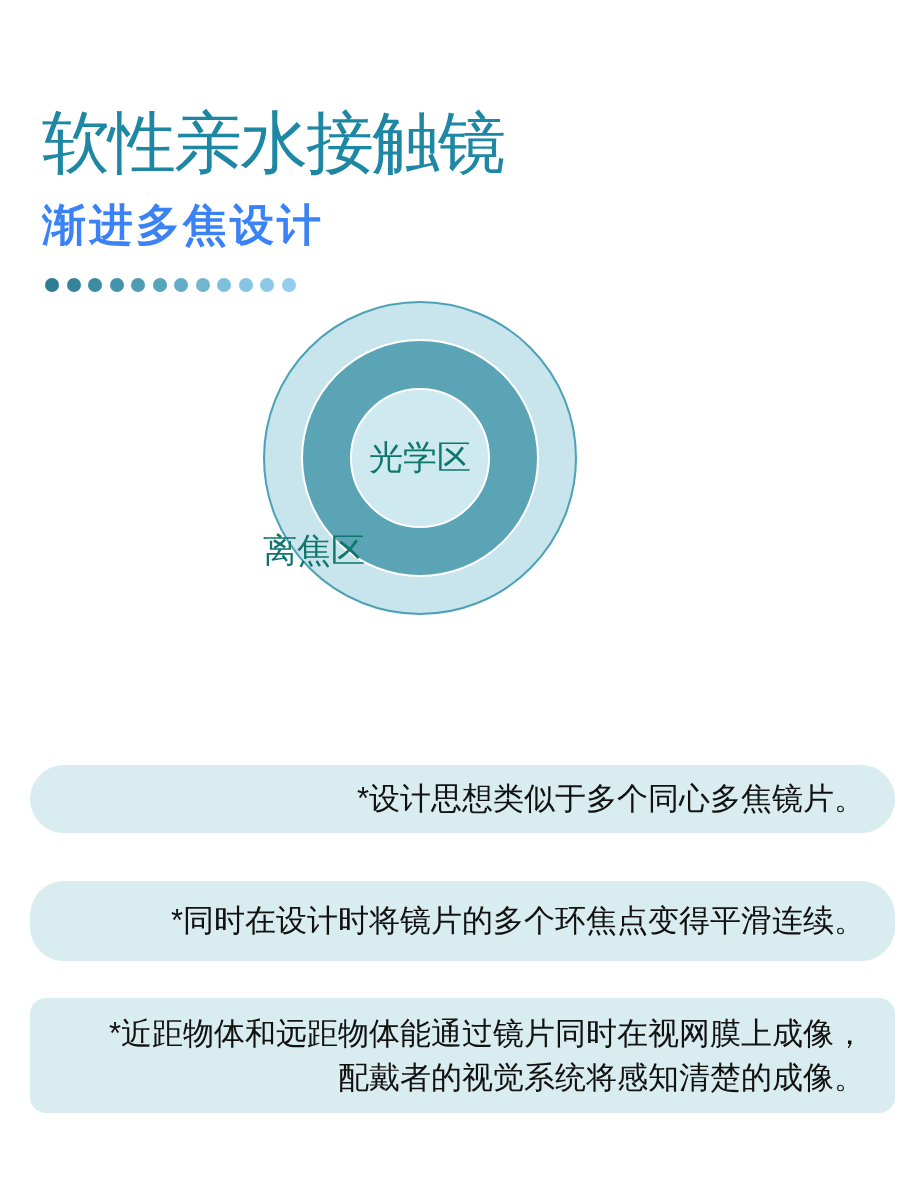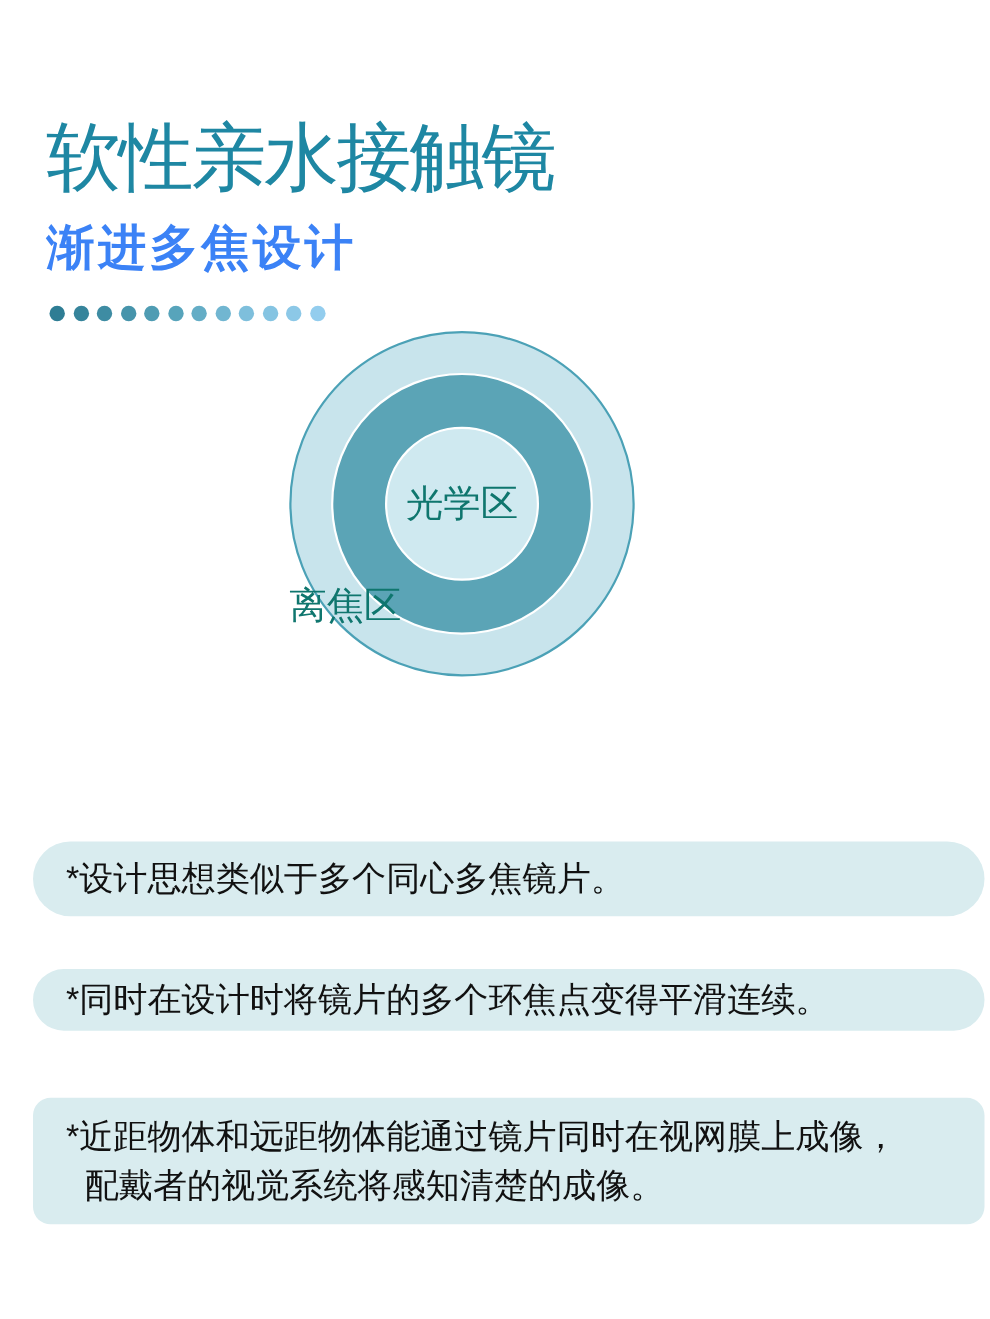--- a/index.html
+++ b/index.html
@@ -105,23 +105,23 @@
     display: flex;
     flex-direction: column;
     justify-content: center;
     padding-left: 47px;
     padding-right: 30px;
     font-size: 31px;
     line-height: 44px;
     color: #111111;
   }
   .note-1 { top: 765px; height: 68px; border-radius: 34px; }
-  .note-2 { top: 881px; height: 56px; border-radius: 34px; }
+  .note-2 { top: 881px; height: 80px; border-radius: 34px; }
   .note-3 { top: 998px; height: 115px; border-radius: 16px; }
-  .note-line { white-space: nowrap; }
+  .note-line { white-space: nowrap; text-align: right; }
   .note-line.lead { text-indent: -17px; }
 </style>
 </head>
 <body>
 
 <div class="page-title" style="color: rgb(30, 135, 163);">软性亲水接触镜</div>
 
 <div class="page-subtitle" style="color: #3b82f6;">渐进多焦设计</div>
 
 <div class="dots-row">

